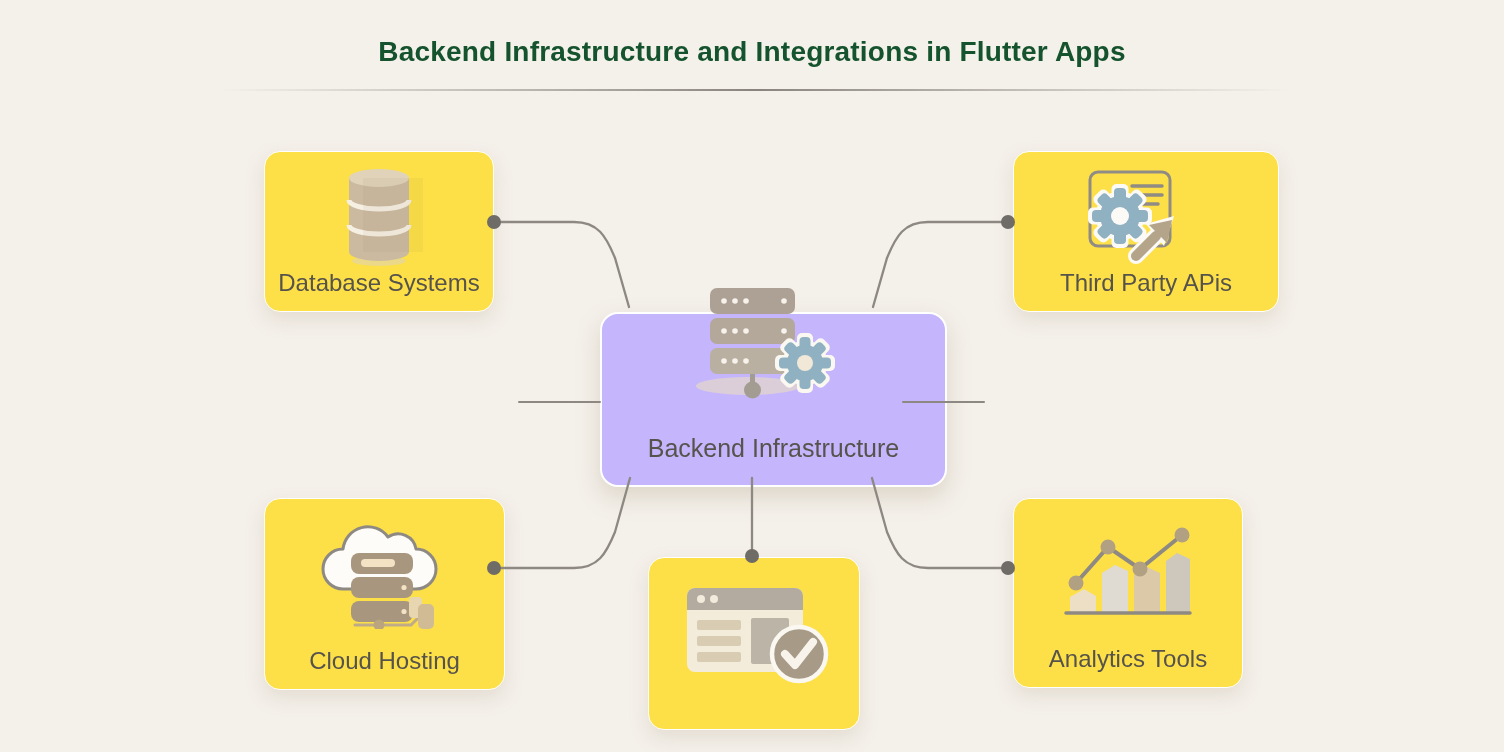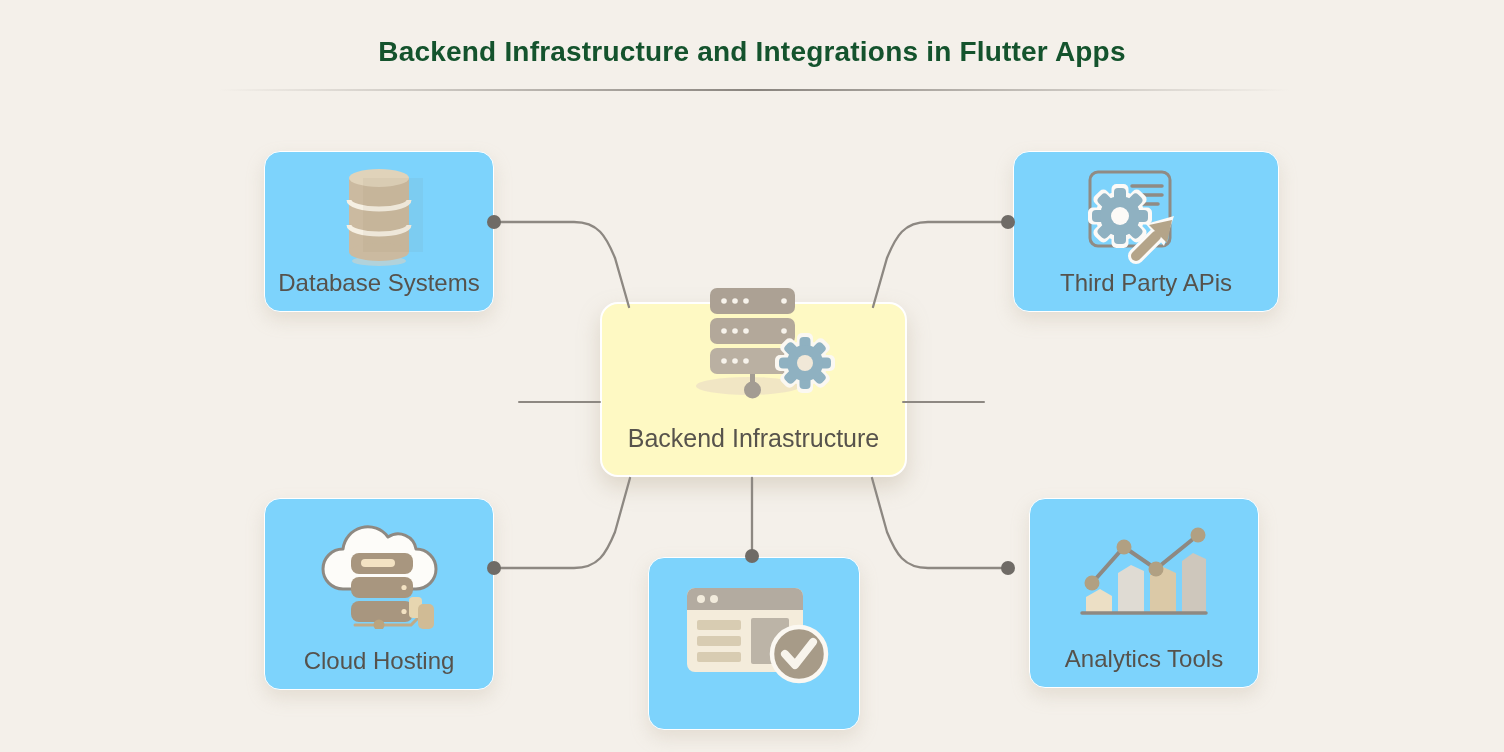--- a/index.html
+++ b/index.html
@@ -22,43 +22,44 @@
   .divider {
     position:absolute; top:89px; left:218px; width:1072px; height:2px;
     border-radius:1px;
     background:linear-gradient(to right,
       rgba(141,136,130,0) 0%, rgba(141,136,130,0.55) 28%,
       rgba(118,113,107,0.85) 50%,
       rgba(141,136,130,0.55) 72%, rgba(141,136,130,0) 100%);
   }
   .card {
     position:absolute;
-    background:#7dd3fc;
+    background:#fde047;
     border:1.5px solid #ffffff;
     border-radius:16px;
     box-shadow:0 8px 18px rgba(185,172,152,0.28);
     z-index:2;
   }
   .card .label {
     position:absolute; left:0; width:100%;
     text-align:center;
     font-size:24px; color:#56524c;
   }
   .icon-wrap { position:absolute; }
   #card-database  { left:264px; top:151px;  width:228px; height:159px; }
   #card-api       { left:1013px; top:151px; width:228px; height:159px;padding-left:36px; }
-  #card-cloud     { left:264px; top:498px;  width:228px; height:190px; }
+  #card-cloud     { left:264px; top:498px;  width:228px; height:190px;padding-left:11px; }
   #card-payment   { left:648px; top:557px;  width:210px; height:171px; }
-  #card-analytics { left:1013px; top:498px; width:228px; height:188px;margin-left:16px; }
+  #card-analytics { left:1013px; top:498px; width:228px; height:188px; }
   #card-center {
-    left:600px; top:302px; width:303px; height:171px;
-    background:#fef9c3;
+    left:600px; top:312px; width:303px; height:171px;
+    background:#c4b5fd;
     border:2px solid #ffffff;
     border-radius:18px;
     box-shadow:0 10px 22px rgba(178,162,138,0.35);
+    padding-left:40px;
   }
   #card-center .label { font-size:25px; color:#57534c; }
   #connector-layer {
     position:absolute; left:0; top:0; width:1504px; height:752px;
     z-index:3; pointer-events:none;
   }
   #center-icon {
     position:absolute; left:688px; top:278px; width:165px; height:125px;
     z-index:4;
   }

